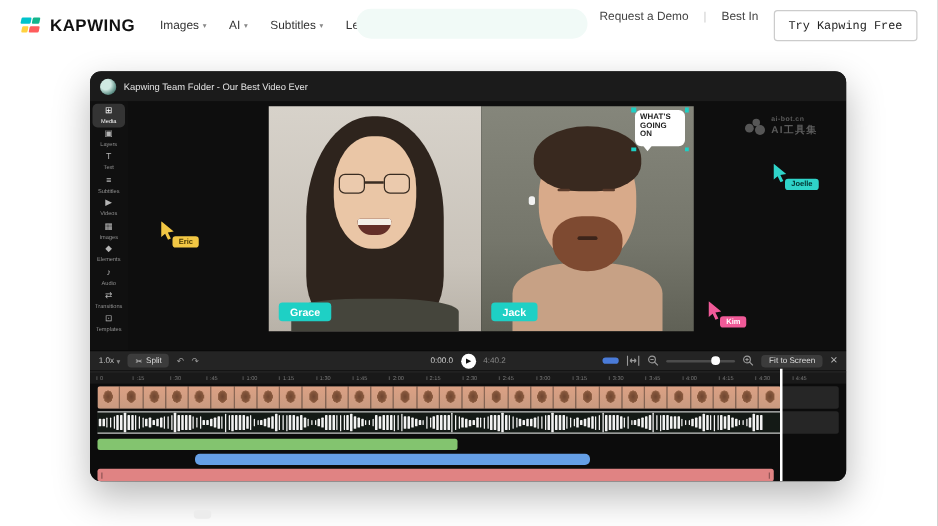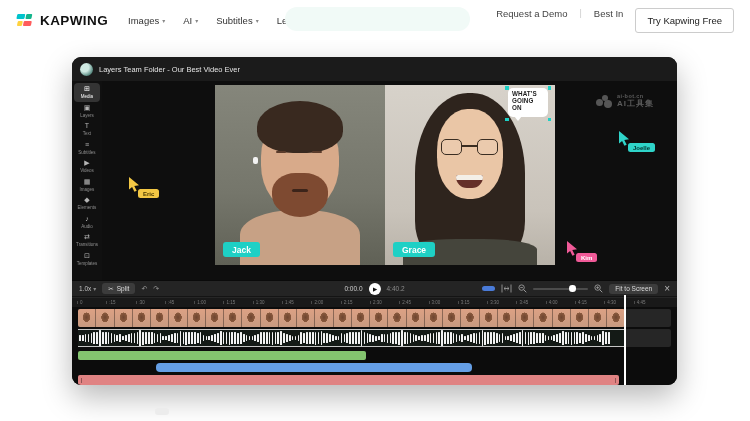--- a/index.html
+++ b/index.html
@@ -20,21 +20,21 @@
   .brand-name { font-size:13.5px; font-weight:bold; color:#111; letter-spacing:.4px; }
   .main-nav { display:flex; margin-left:20px; gap:18px; align-items:center; }
   .nav-item { font-size:9.5px; color:#333; display:flex; gap:3px; align-items:center; cursor:pointer; }
   .nav-caret { font-size:6px; color:#888; }
   .header-blob { position:absolute; left:285px; top:7px; width:185px; height:24px;
     background:#f1faf7; border-radius:12px; }
   .header-right { margin-left:auto; display:flex; gap:12px; }
   .hdr-link { font-size:9.5px; color:#444; cursor:pointer; }
   .hdr-divider { color:#ccc; font-size:9px; }
   .cta-btn { font-size:9.5px; color:#222; border:1px solid #ccc; border-radius:3px;
-    padding:6px 11px; background:#fff; cursor:pointer; }
+    padding:6px 11px; background:#fff; cursor:pointer;font-family:Liberation Mono, monospace; }
 
   
   .editor { position:absolute; left:72px; top:57px; width:605px; height:328px;
     background:#141414; border-radius:9px; box-shadow:0 12px 30px rgba(0,0,0,.28); overflow:hidden; }
 
   .editor-topbar { position:absolute; left:0; top:0; right:0; height:24px;
     background:#1b1b1b; display:flex; align-items:center; padding:0 8px; gap:6px; }
   .folder-avatar { width:13px; height:13px; border-radius:50%;
     background:radial-gradient(circle at 35% 35%, #cfe9e2 0 35%, #5e8f86 70%, #33534d 100%); }
   .doc-title { font-size:7.5px; color:#e3e3e3; white-space:nowrap; }
@@ -243,21 +243,21 @@
       <span class="hdr-divider">|</span>
       <span class="hdr-link">Best In</span>
       <button class="cta-btn">Try Kapwing Free</button>
     </div>
   </div>
 
   <div class="editor">
 
     <div class="editor-topbar">
       <span class="folder-avatar"></span>
-      <span class="doc-title">Layers Team Folder - Our Best Video Ever</span>
+      <span class="doc-title">Kapwing Team Folder - Our Best Video Ever</span>
     </div>
 
     <div class="sidebar">
 
         <div class="side-item selected">
           <span class="icn">⊞</span>
           <span class="lbl">Media</span>
         </div>
 
         <div class="side-item">
@@ -302,42 +302,42 @@
 
         <div class="side-item">
           <span class="icn">⊡</span>
           <span class="lbl">Templates</span>
         </div>
       </div>
     <div class="side-gear">◎</div>
 
     <div class="canvas">
       <div class="videos">
-        <div class="video video-left">
-          <span class="v1-shoulders"></span>
-          <span class="v1-head"></span>
-          <span class="v1-hair"></span>
-          <span class="v1-eye l"></span>
-          <span class="v1-eye r"></span>
-          <span class="v1-beard"></span>
-          <span class="v1-mouth"></span>
-          <span class="v1-earbud"></span>
-          <span class="clip-label">Jack</span>
-        </div>
         <div class="video video-right">
           <span class="v2-hair"></span>
           <span class="v2-face"></span>
           <span class="v2-glass l"></span>
           <span class="v2-glass r"></span>
           <span class="v2-bridge"></span>
           <span class="v2-smile">
               <i></i>
             </span>
           <span class="v2-body"></span>
           <span class="clip-label">Grace</span>
+        </div>
+        <div class="video video-left">
+          <span class="v1-shoulders"></span>
+          <span class="v1-head"></span>
+          <span class="v1-hair"></span>
+          <span class="v1-eye l"></span>
+          <span class="v1-eye r"></span>
+          <span class="v1-beard"></span>
+          <span class="v1-mouth"></span>
+          <span class="v1-earbud"></span>
+          <span class="clip-label">Jack</span>
         </div>
       </div>
 
       <div class="bubble-wrap">
         <div class="bubble">WHAT'S GOING ON</div>
         <span class="sel-handle sh-tl"></span>
         <span class="sel-handle sh-tr"></span>
         <span class="sel-handle sh-bl"></span>
         <span class="sel-handle sh-br"></span>
       </div>

